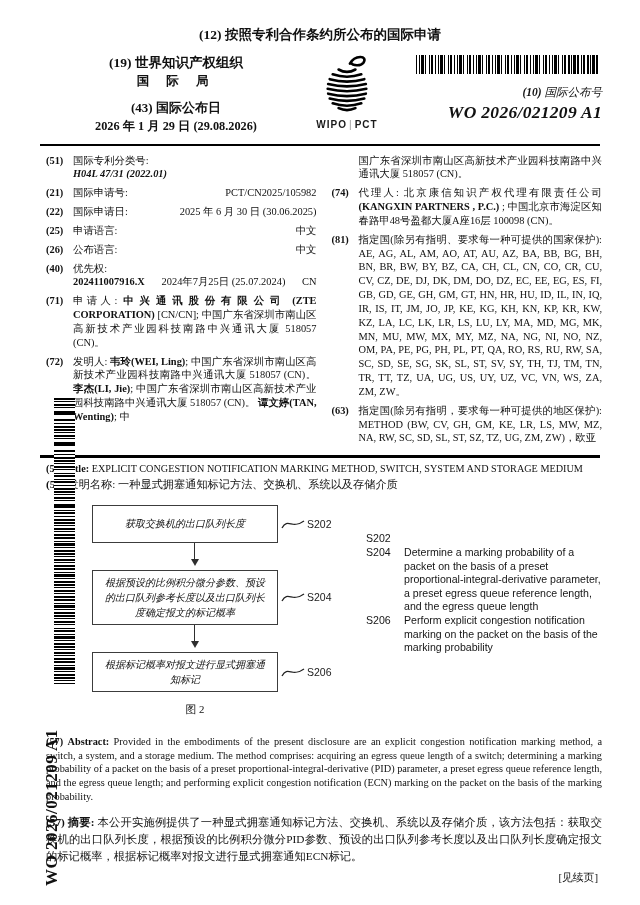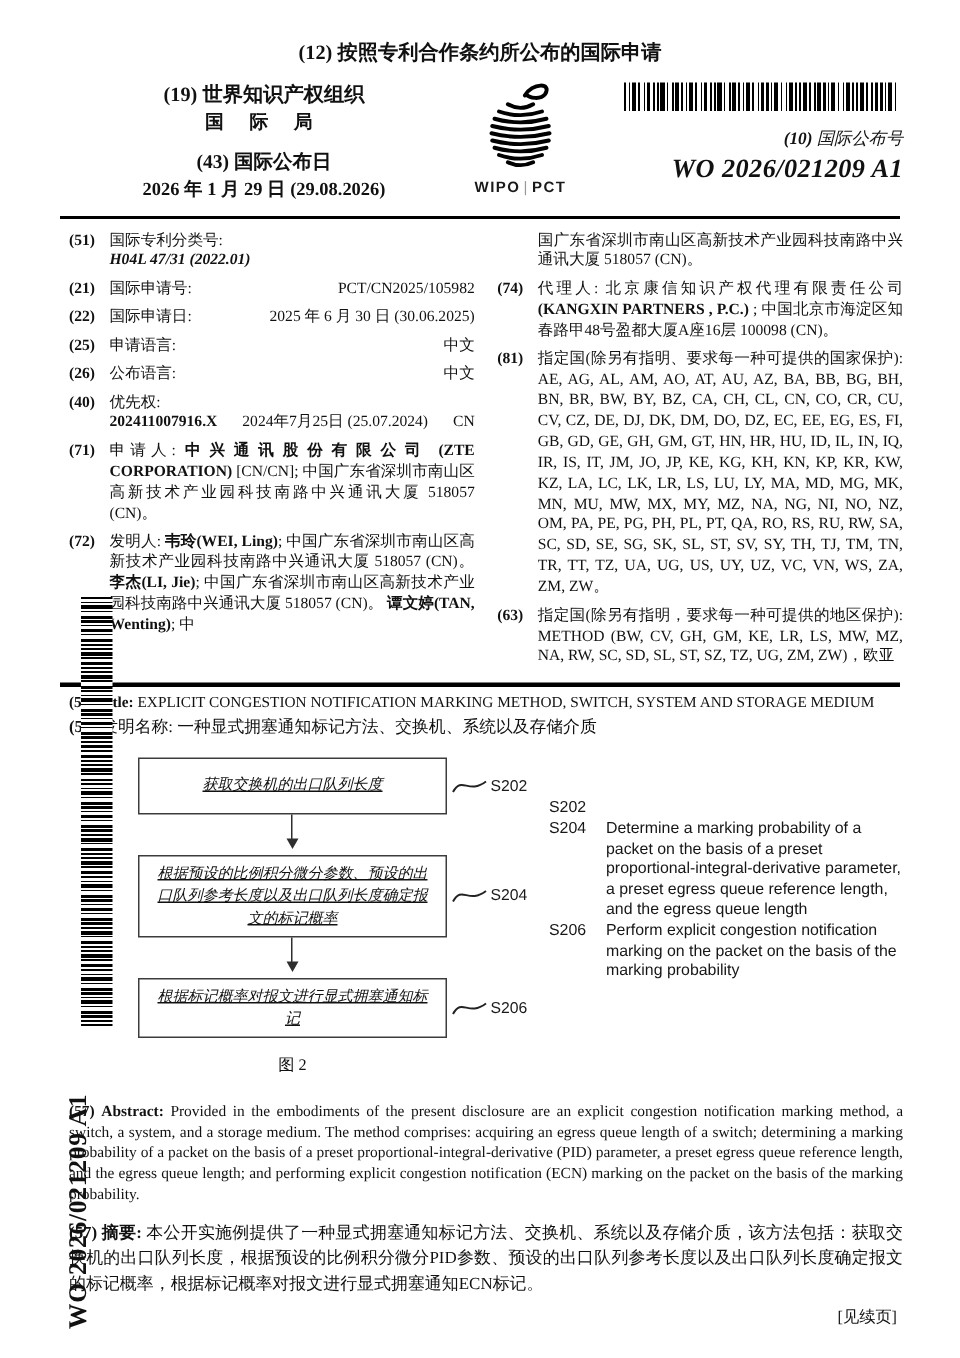--- a/index.html
+++ b/index.html
@@ -44,23 +44,23 @@
 
   
   .title-en { margin:5px 38px 0 46px; font-size:10.2px; }
   .title-cn { margin:3px 38px 0 46px; font-size:11.2px; }
 
   
   .figure { display:flex; margin:13px 34px 0 92px; gap:8px; }
   .flow { width:266px; flex:none; }
   .frow { display:flex; align-items:center; }
   .fcbox {
-    width:206px; min-height:38px; border:1.2px solid #3c3c3c; box-sizing:border-box;
+    width:186px; min-height:38px; border:1.2px solid #3c3c3c; box-sizing:border-box;
     display:flex; align-items:center; justify-content:center; text-align:center;
-    font-style:italic; font-size:10px; padding:4px 10px; line-height:1.5; background:#fff;text-decoration:underline;
+    font-style:italic; font-size:10px; padding:4px 10px; line-height:1.5; background:#fff;
   }
   .steplabel { display:flex; align-items:center; margin-left:3px; font-family:"Liberation Sans","DejaVu Sans",sans-serif; font-size:10.5px; color:#1a1a1a; }
   .steplabel svg { margin-right:2px; }
   .arrow { width:206px; height:27px; position:relative; }
   .arrow::before { content:""; position:absolute; left:102px; top:0; bottom:6px; width:1.3px; background:#2e2e2e; }
   .arrow::after { content:""; position:absolute; left:98.5px; bottom:0; border:4px solid transparent; border-top:7px solid #2e2e2e; }
   .fcaption { width:206px; text-align:center; font-size:10.8px; margin-top:11px; }
   .steps { flex:1; font-family:"Liberation Sans","DejaVu Sans",sans-serif; font-size:10.6px; line-height:1.27; margin-top:27px; color:#161616; }
   .step { display:flex; margin-bottom:1px; }
   .step-id { width:38px; flex:none; }

